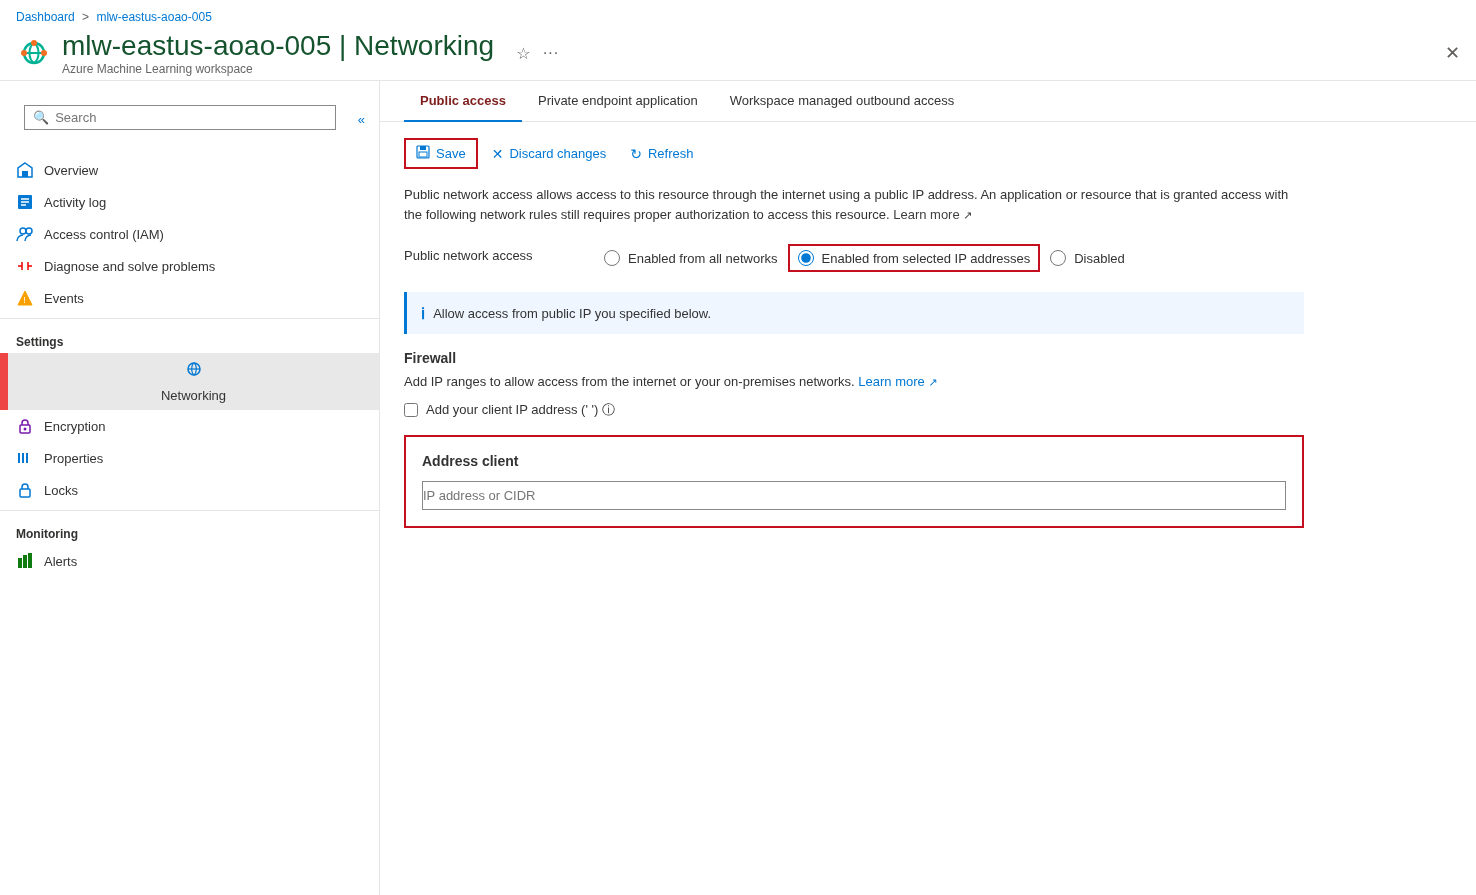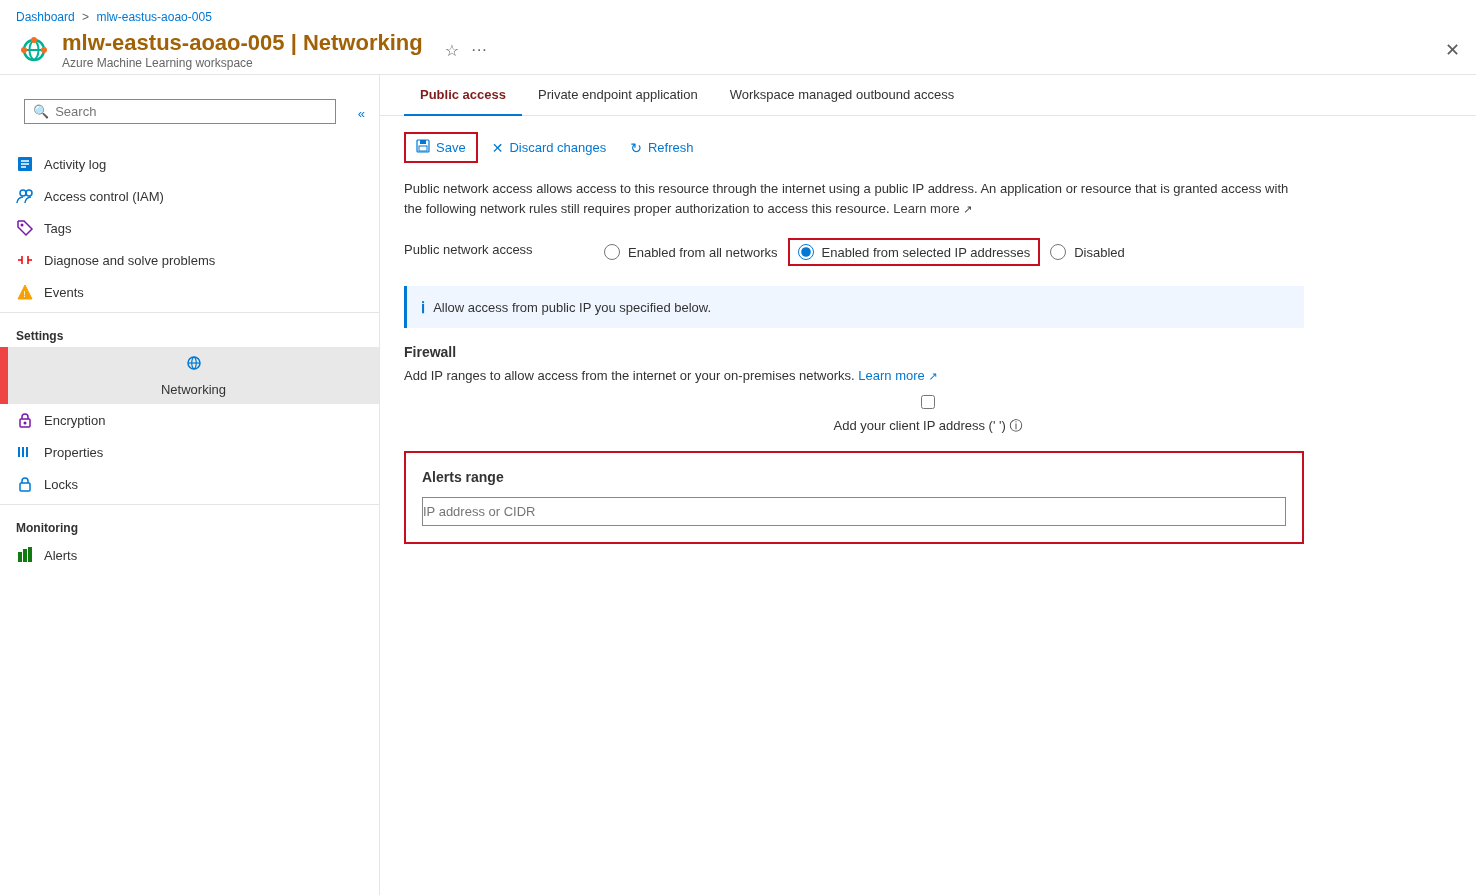--- a/index.html
+++ b/index.html
@@ -57,21 +57,21 @@
     .radio-option { display: flex; align-items: center; gap: 8px; font-size: 13px; cursor: pointer; }
     .radio-option input[type="radio"] { width: 16px; height: 16px; accent-color: #0078d4; }
 
     
     .info-box { display: flex; align-items: center; gap: 8px; background: #f0f6ff; border-left: 3px solid #0078d4; padding: 10px 14px; margin-bottom: 16px; font-size: 13px; color: #333; max-width: 900px; }
 
     
     .section-title { font-size: 14px; font-weight: 600; color: #333; margin-bottom: 8px; }
     .firewall-desc { font-size: 13px; color: #333; margin-bottom: 12px; }
     .firewall-desc a { color: #0078d4; text-decoration: none; }
-    .checkbox-row { display: flex; align-items: center; gap: 8px; margin-bottom: 16px; font-size: 13px; flex-direction: column; }
+    .checkbox-row { display: flex; align-items: center; gap: 8px; margin-bottom: 16px; font-size: 13px; }
     .checkbox-row input[type="checkbox"] { width: 14px; height: 14px; }
 
     
     .address-range-box { border: 2px solid #c50f1f; padding: 16px; max-width: 900px; }
     .address-range-title { font-size: 14px; font-weight: 600; margin-bottom: 12px; }
     .ip-input { width: 100%; padding: 6px 0; border: 1px solid #8a8886; font-size: 13px; color: #999; outline: none; }
   </style>
 </head>
 <body>
 
@@ -88,21 +88,21 @@
         <circle cx="18" cy="18" r="10" fill="none" stroke="#00b294" stroke-width="2.5"></circle>
         <path d="M18 8 C12 12 12 24 18 28" fill="none" stroke="#00b294" stroke-width="2"></path>
         <path d="M18 8 C24 12 24 24 18 28" fill="none" stroke="#00b294" stroke-width="2"></path>
         <line x1="8" y1="18" x2="28" y2="18" stroke="#00b294" stroke-width="2"></line>
         <circle cx="8" cy="18" r="3" fill="#f36f21"></circle>
         <circle cx="28" cy="18" r="3" fill="#f36f21"></circle>
         <circle cx="18" cy="8" r="3" fill="#f36f21"></circle>
       </svg>
     </div>
     <div>
-      <div style="font-size:22px;font-weight:700;color:#a16207;">mlw-eastus-aoao-005 | Networking</div>
+      <div style="font-size:28px;font-weight:400;color:#14532d;">mlw-eastus-aoao-005 | Networking</div>
       <div style="font-size:12px;color:#666;">Azure Machine Learning workspace</div>
     </div>
     <div class="title-actions">
       <span style="font-size:16px;color:#605e5c;cursor:pointer;">☆</span>
       <span style="font-size:16px;color:#605e5c;cursor:pointer;">···</span>
     </div>
     <span style="margin-left:auto;font-size:18px;color:#605e5c;cursor:pointer;">✕</span>
   </div>
 </div>
 
@@ -110,20 +110,29 @@
 
   <div class="sidebar">
     <div style="display:flex;align-items:center;margin:8px 12px 12px 12px;">
       <div class="search-box" style="flex:1;">
         <span style="color:#666;font-size:13px;">🔍</span>
         <input type="text" style="border: none; outline: none; font-size: 13px; width: 100%;" placeholder="Search">
       </div>
       <span class="collapse-btn" style="margin-left:8px;color:#0078d4;font-size:13px;cursor:pointer;">«</span>
     </div>
 
+    <div class="sidebar-item">
+      <span class="icon">
+        <svg width="18" height="18" viewBox="0 0 18 18">
+            <polygon points="9,2 16,7 16,16 2,16 2,7" fill="none" stroke="#0078d4" stroke-width="1.5"></polygon>
+            <rect x="6" y="10" width="6" height="6" fill="#0078d4"></rect>
+          </svg>
+      </span>
+      <span>Overview</span>
+    </div>
 
     <div class="sidebar-item">
       <span class="icon">
         <svg width="18" height="18" viewBox="0 0 18 18">
             <rect x="2" y="2" width="14" height="14" rx="1" fill="#0078d4"></rect>
             <line x1="5" y1="6" x2="13" y2="6" stroke="#fff" stroke-width="1.5"></line>
             <line x1="5" y1="9" x2="13" y2="9" stroke="#fff" stroke-width="1.5"></line>
             <line x1="5" y1="12" x2="10" y2="12" stroke="#fff" stroke-width="1.5"></line>
           </svg>
       </span>
@@ -135,29 +144,20 @@
         <svg width="18" height="18" viewBox="0 0 18 18">
             <circle cx="7" cy="6" r="3" fill="none" stroke="#0078d4" stroke-width="1.5"></circle>
             <circle cx="13" cy="6" r="3" fill="none" stroke="#0078d4" stroke-width="1.5"></circle>
             <path d="M1 16c0-3.3 2.7-6 6-6" fill="none" stroke="#0078d4" stroke-width="1.5"></path>
             <path d="M9 16c0-3.3 2.7-6 6-6" fill="none" stroke="#0078d4" stroke-width="1.5"></path>
           </svg>
       </span>
       <span>Access control (IAM)</span>
     </div>
 
-    <div class="sidebar-item">
-      <span class="icon">
-        <svg width="18" height="18" viewBox="0 0 18 18">
-            <path d="M2 2 h6 l8 8 -6 6 -8-8 V2" fill="none" stroke="#7719aa" stroke-width="1.5"></path>
-            <circle cx="6" cy="6" r="1.5" fill="#7719aa"></circle>
-          </svg>
-      </span>
-      <span>Tags</span>
-    </div>
 
     <div class="sidebar-item">
       <span class="icon">
         <svg width="18" height="18" viewBox="0 0 18 18">
             <line x1="2" y1="9" x2="6" y2="9" stroke="#e00" stroke-width="1.5"></line>
             <line x1="12" y1="9" x2="16" y2="9" stroke="#e00" stroke-width="1.5"></line>
             <path d="M6 5 v8 M12 5 v8" fill="none" stroke="#e00" stroke-width="1.5"></path>
           </svg>
       </span>
       <span>Diagnose and solve problems</span>
@@ -317,21 +317,21 @@
         <div class="checkbox-row">
           <input type="checkbox" style="">
           <span>
             <span>Add your client IP address ('</span>
             <span style="color:#999;">         </span>
             <span>') ⓘ</span>
           </span>
         </div>
 
         <div class="address-range-box">
-          <div class="address-range-title">Alerts range</div>
+          <div class="address-range-title">Address client</div>
           <input type="text" class="ip-input" placeholder="IP address or CIDR" style="">
         </div>
 
       </div>
 
     </div>
   </div>
 
 </div>
 

